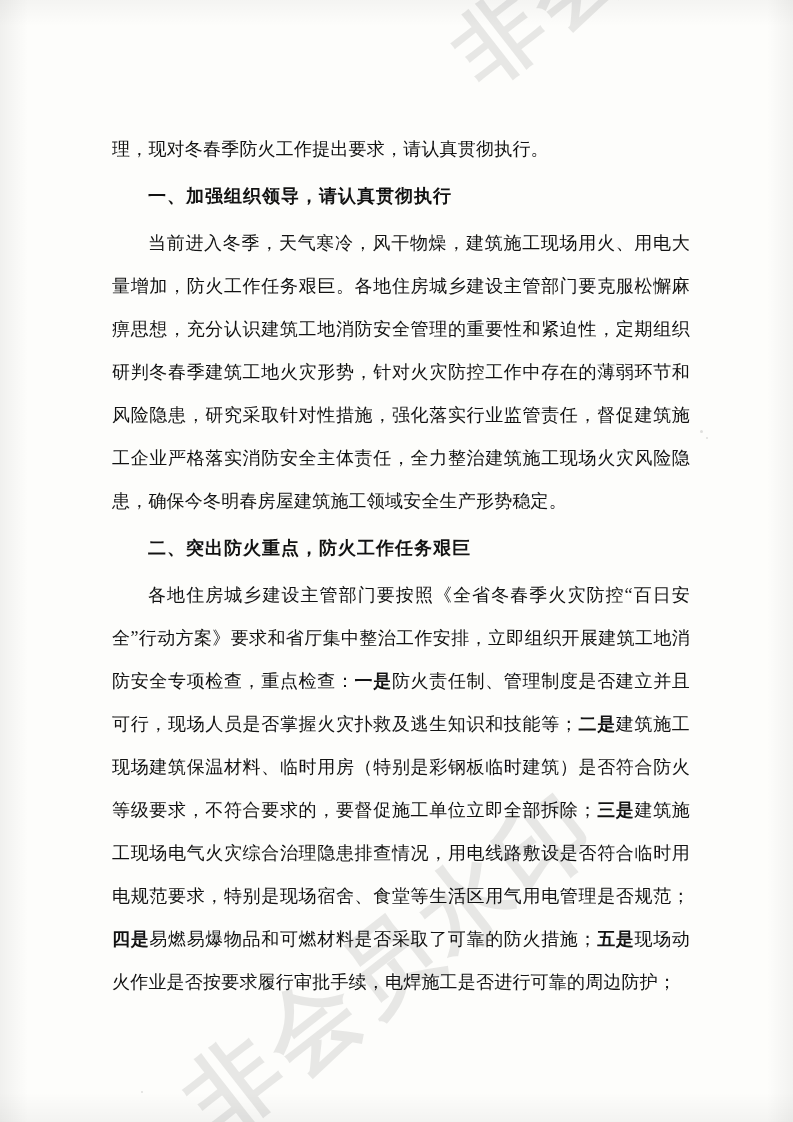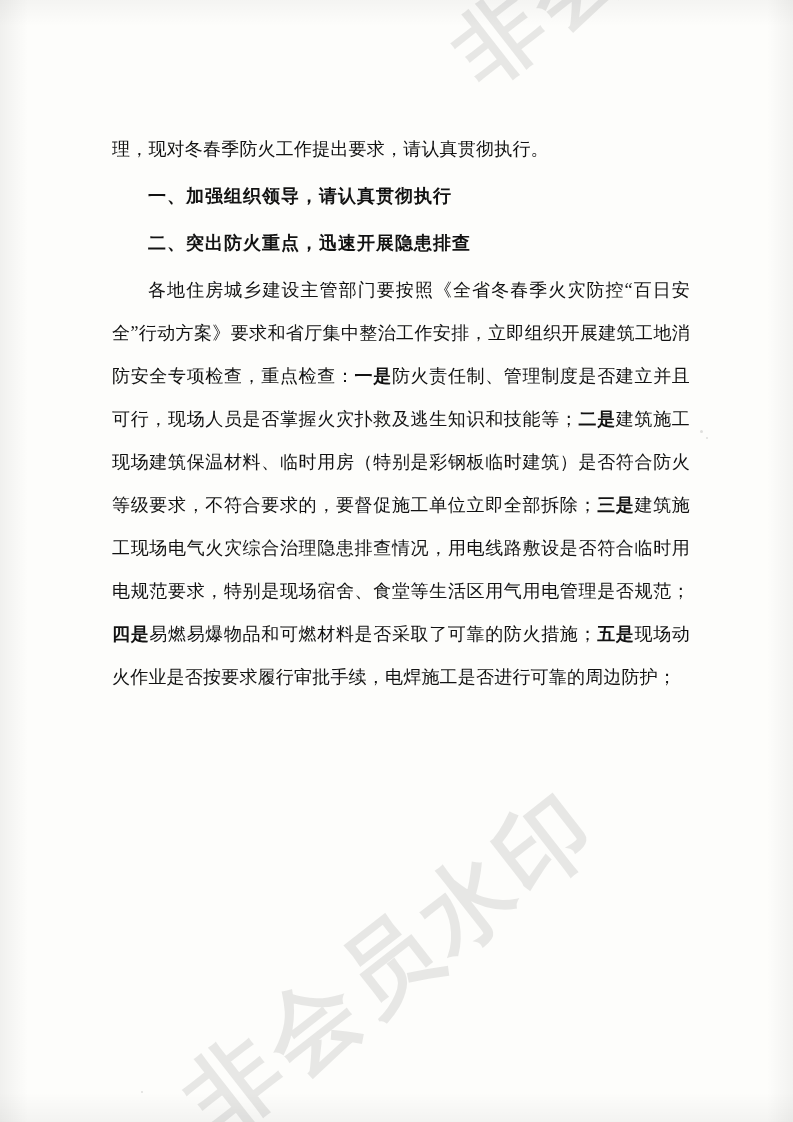--- a/index.html
+++ b/index.html
@@ -105,22 +105,23 @@
     <div class="wm-text wm-1">非会员水印</div>
     <div class="wm-text wm-2">非会员水印</div>
   </div>
 
   <div class="content">
 
     <p class="body">理，现对冬春季防火工作提出要求，请认真贯彻执行。</p>
 
     <p class="heading">一、加强组织领导，请认真贯彻执行</p>
 
+    <p class="indent">当前进入冬季，天气寒冷，风干物燥，建筑施工现场用火、用电大量增加，防火工作任务艰巨。各地住房城乡建设主管部门要克服松懈麻痹思想，充分认识建筑工地消防安全管理的重要性和紧迫性，定期组织研判冬春季建筑工地火灾形势，针对火灾防控工作中存在的薄弱环节和风险隐患，研究采取针对性措施，强化落实行业监管责任，督促建筑施工企业严格落实消防安全主体责任，全力整治建筑施工现场火灾风险隐患，确保今冬明春房屋建筑施工领域安全生产形势稳定。</p>
 
-    <p class="heading">二、突出防火重点，迅速开展隐患排查</p>
+    <p class="heading">二、突出防火重点，防火工作任务艰巨</p>
 
     <p class="indent" id="rich-para-two"><span>各地住房城乡建设主管部门要按照《全省冬春季火灾防控“百日安全”行动方案》要求和省厅集中整治工作安排，立即组织开展建筑工地消防安全专项检查，重点检查：</span><span class="bold">一是</span><span>防火责任制、管理制度是否建立并且可行，现场人员是否掌握火灾扑救及逃生知识和技能等；</span><span class="bold">二是</span><span>建筑施工现场建筑保温材料、临时用房（特别是彩钢板临时建筑）是否符合防火等级要求，不符合要求的，要督促施工单位立即全部拆除；</span><span class="bold">三是</span><span>建筑施工现场电气火灾综合治理隐患排查情况，用电线路敷设是否符合临时用电规范要求，特别是现场宿舍、食堂等生活区用气用电管理是否规范；</span><span class="bold">四是</span><span>易燃易爆物品和可燃材料是否采取了可靠的防火措施；</span><span class="bold">五是</span><span>现场动火作业是否按要求履行审批手续，电焊施工是否进行可靠的周边防护；</span></p>
 
   </div>
 
   <div class="speckle" style="left:700px; top:430px; width:3px; height:3px;"></div>
   <div class="speckle" style="left:706px; top:437px; width:2px; height:2px;"></div>
   <div class="speckle" style="left:141px; top:1091px; width:2px; height:2px;"></div>
 </div>
 

